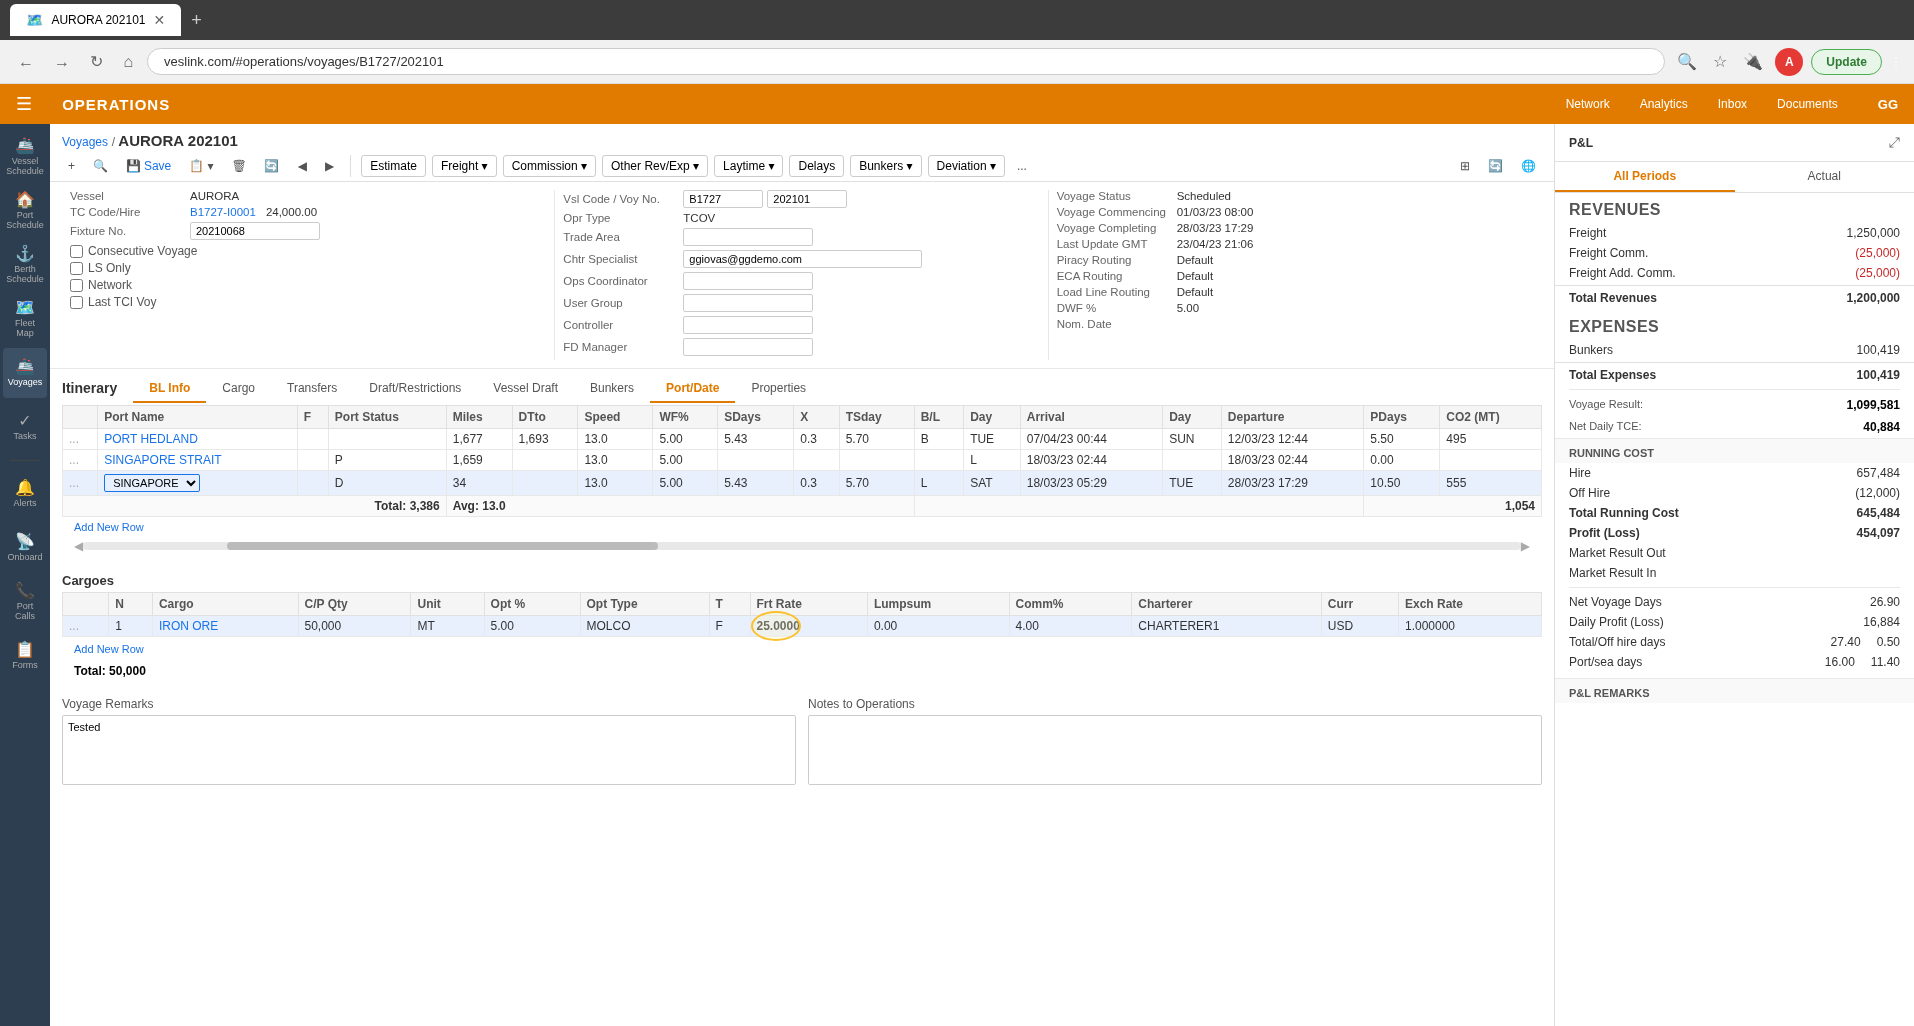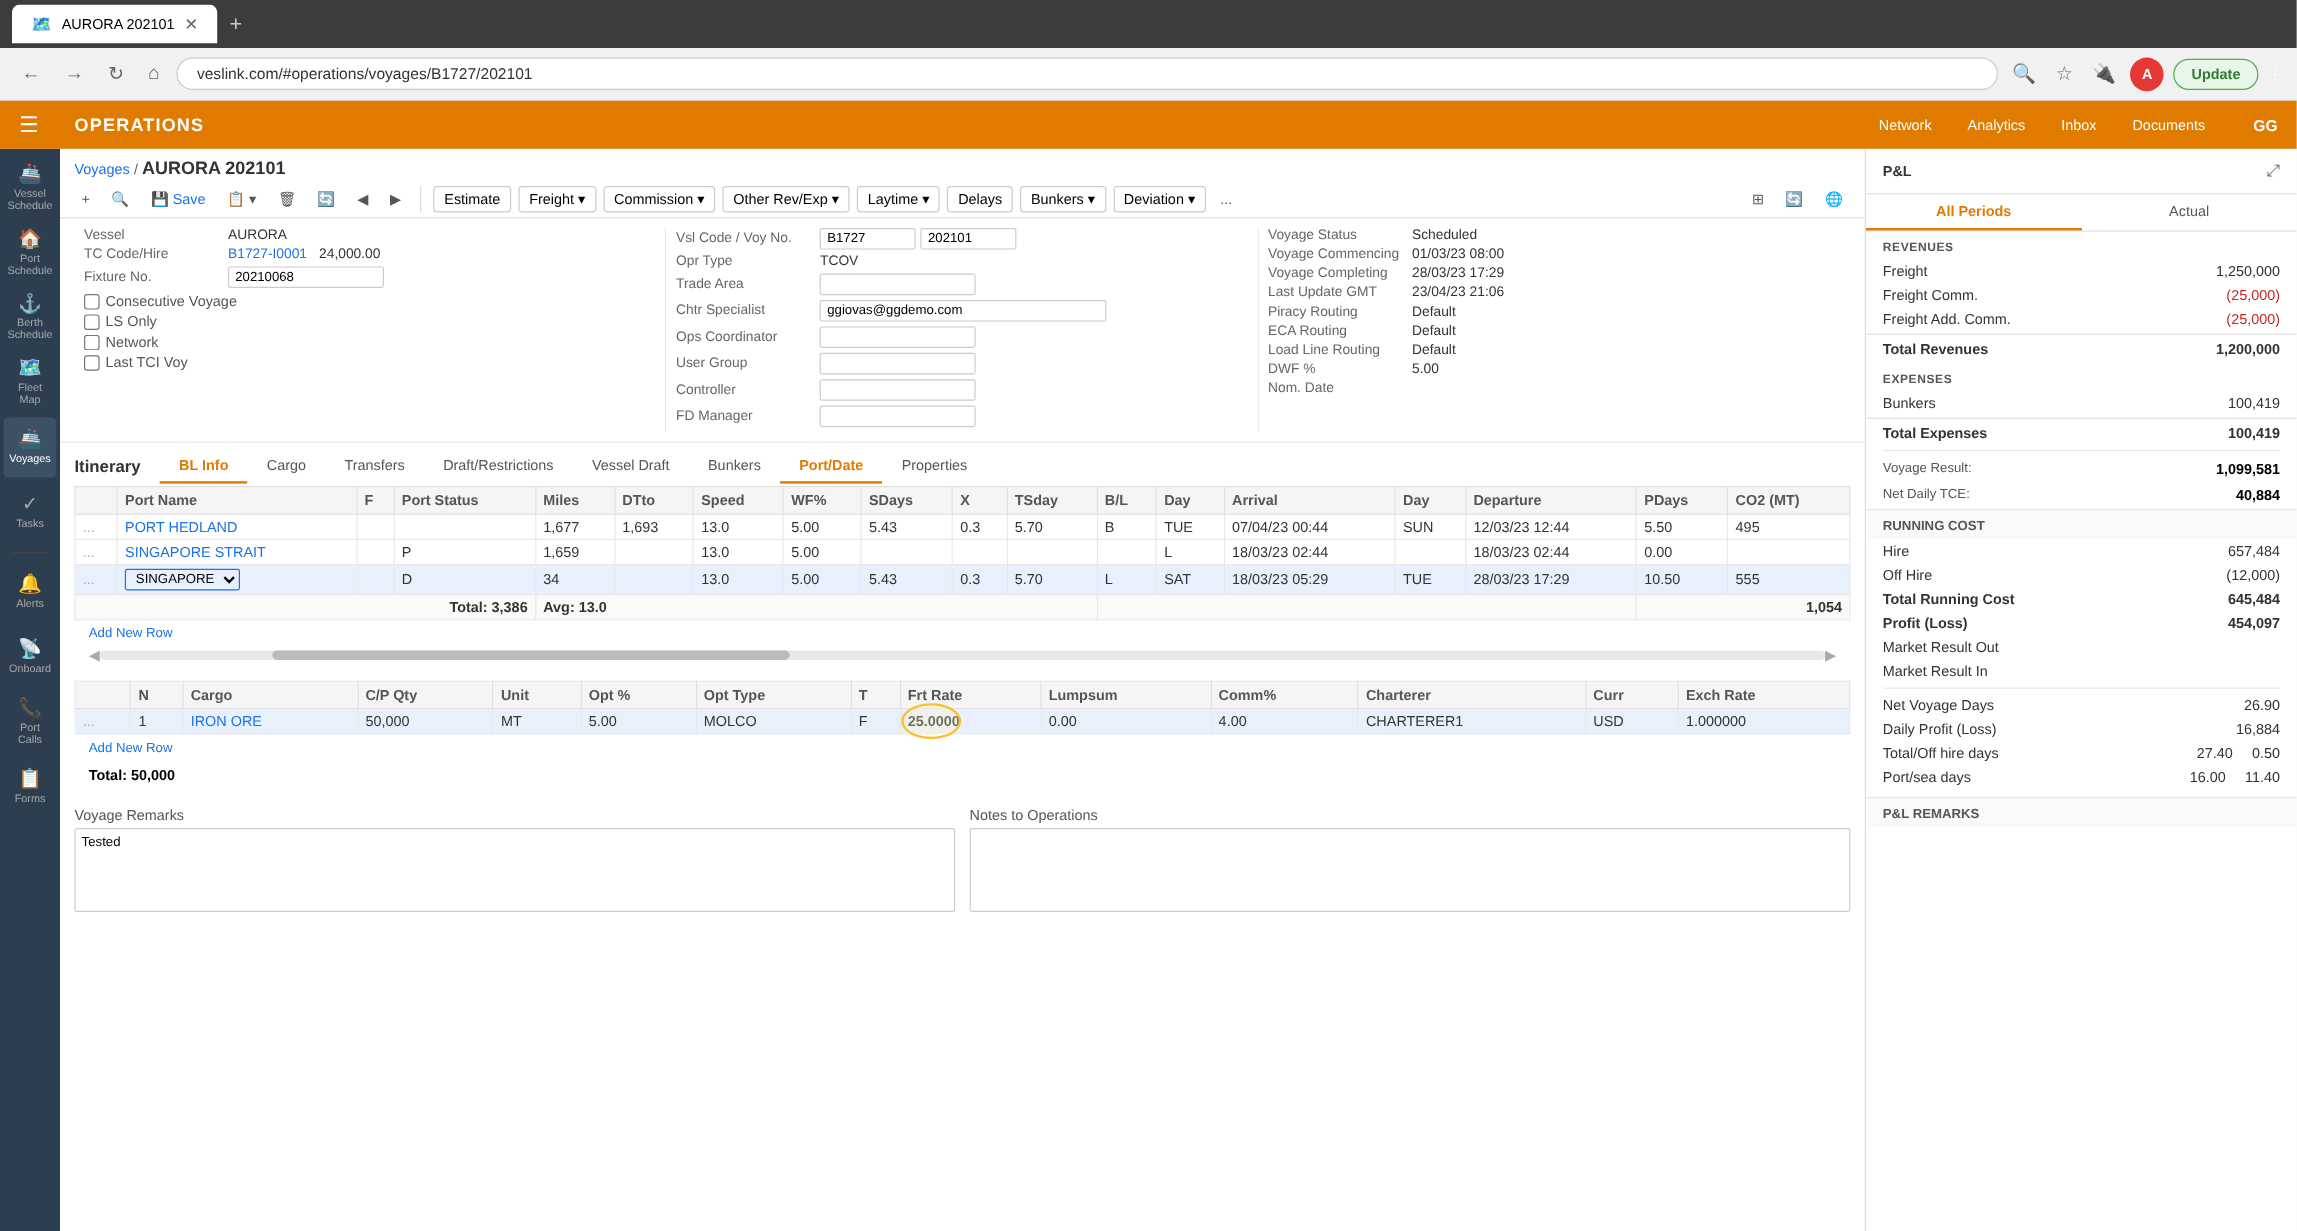--- a/index.html
+++ b/index.html
@@ -89,21 +89,21 @@
     .remarks-section { display: grid; grid-template-columns: 1fr 1fr; gap: 12px; padding: 8px 12px; }
     .remarks-label { font-size: 12px; color: #555; margin-bottom: 4px; }
     .remarks-textarea { width: 100%; height: 70px; border: 1px solid #ccc; padding: 5px; font-size: 11px; resize: none; border-radius: 2px; }
 
     
     .pnl-panel { width: 360px; background: #fff; border-left: 1px solid #ddd; overflow-y: auto; flex-shrink: 0; }
     .pnl-header { padding: 10px 14px; font-size: 14px; font-weight: bold; color: #333; border-bottom: 1px solid #e0e0e0; display: flex; align-items: center; justify-content: space-between; }
     .pnl-tabs { display: flex; border-bottom: 1px solid #e0e0e0; }
     .pnl-tab { flex: 1; text-align: center; padding: 7px; cursor: pointer; font-size: 12px; color: #555; border-bottom: 2px solid transparent; }
     .pnl-tab.active { color: #e07b00; border-bottom-color: #e07b00; font-weight: bold; }
-    .pnl-section-title { padding: 8px 14px 4px; font-size: 10px; font-weight: bold; color: #555; text-transform: uppercase; letter-spacing: 0.5px; }
+    .pnl-section-title { padding: 8px 14px 4px; font-size: 16px; font-weight: bold; color: #555; text-transform: uppercase; letter-spacing: 0.5px; }
     .pnl-row { display: flex; justify-content: space-between; padding: 3px 14px; font-size: 11.5px; color: #333; }
     .pnl-row.total { font-weight: bold; border-top: 1px solid #e0e0e0; margin-top: 2px; padding-top: 5px; }
     .pnl-value { text-align: right; min-width: 80px; }
     .pnl-value.negative { color: #c62828; }
     .pnl-divider { height: 1px; background: #e8e8e8; margin: 4px 14px; }
     .pnl-result-row { display: flex; justify-content: space-between; padding: 4px 14px; font-size: 11.5px; }
     .pnl-running-title { padding: 8px 14px 4px; font-size: 11px; font-weight: bold; color: #555; text-transform: uppercase; background: #f9f9f9; border-top: 1px solid #e8e8e8; }
     .pnl-metric-row { display: flex; justify-content: space-between; padding: 3px 14px; font-size: 11.5px; color: #333; }
     .pnl-metric-row.bold { font-weight: bold; }
 
@@ -474,20 +474,21 @@
           <div class="h-scroll">
             <span style="color:#aaa; cursor:pointer;">◀</span>
             <div class="h-scroll-track">
               <div class="h-scroll-thumb"></div>
             </div>
             <span style="color:#aaa; cursor:pointer;">▶</span>
           </div>
         </div>
 
         <div class="cargo-section">
+          <div class="section-header">Cargoes</div>
           <div class="data-table-container" style="padding:0;">
             <table class="data-table">
               <thead>
                 <tr>
                   <th></th>
                   <th>N</th>
                   <th>Cargo</th>
                   <th>C/P Qty</th>
                   <th>Unit</th>
                   <th>Opt %</th>

